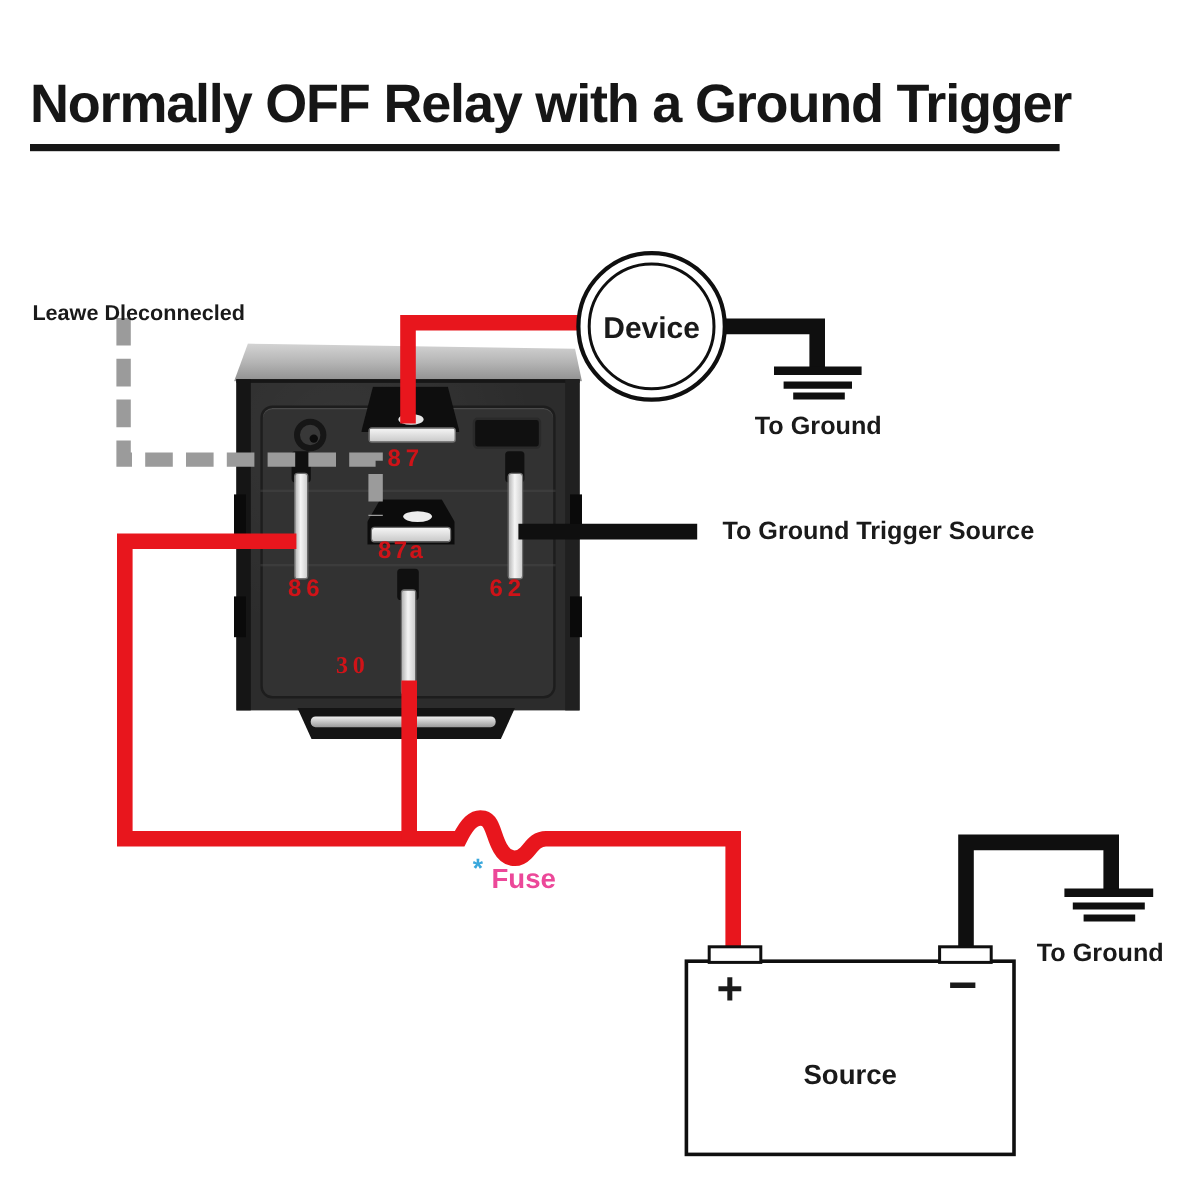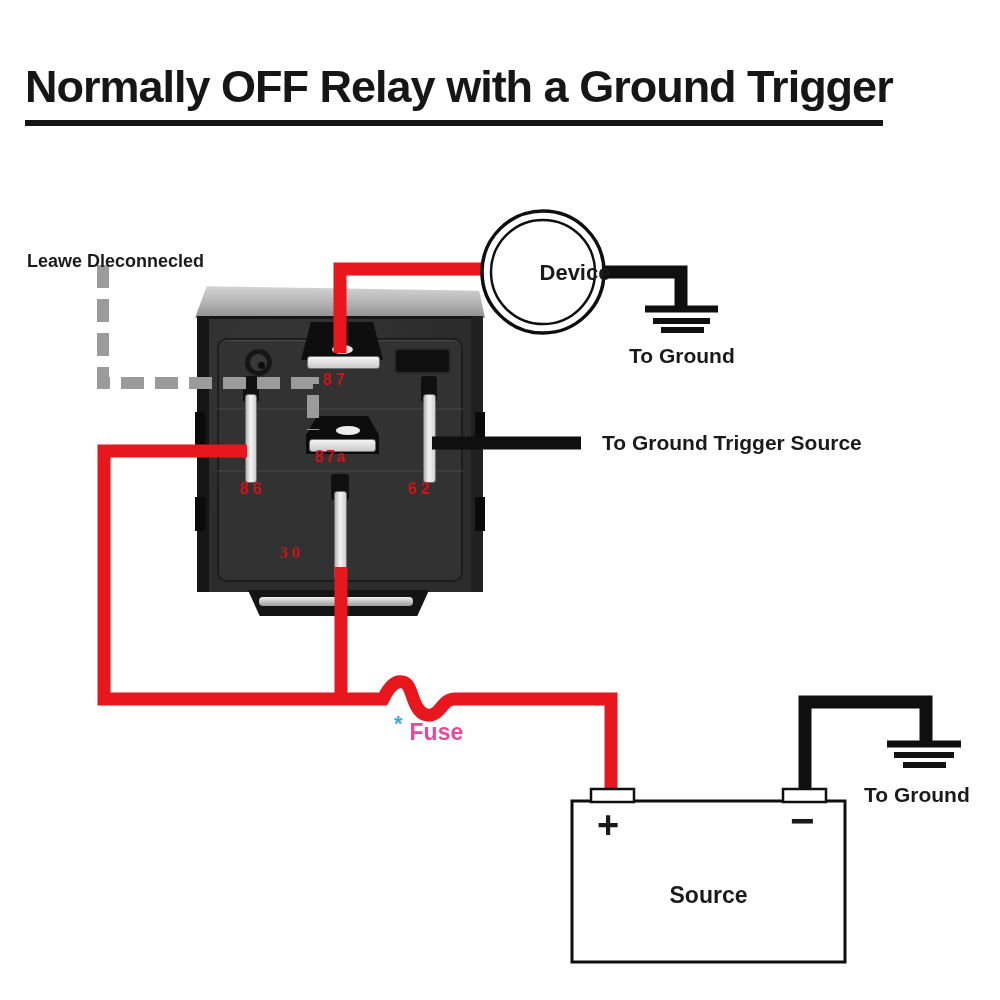--- a/index.html
+++ b/index.html
@@ -5,21 +5,21 @@
   html,body{margin:0;padding:0;background:#fff;}
   .canvas{position:relative;width:1000px;height:1000px;background:#fff;overflow:hidden;
           font-family:"Liberation Sans", sans-serif;color:#1a1a1a;margin-top:39px;}
   
   .page-title{position:absolute;left:25px;top:22px;margin:0;font-size:45px;font-weight:bold;
               letter-spacing:-1px;color:#161616;white-space:nowrap;}
   .title-underline{position:absolute;left:25px;top:81px;width:858px;height:6px;background:#161616;}
   
   .label{position:absolute;font-weight:bold;white-space:nowrap;z-index:3;}
   .lbl-leave{left:27px;top:212px;font-size:18px;}
-  .lbl-device{left:481px;top:221px;width:124px;text-align:center;font-size:22px;padding-left:32px;}
+  .lbl-device{left:481px;top:221px;width:124px;text-align:center;font-size:25px;}
   .lbl-ground-top{left:629px;top:305px;font-size:21px;}
   .lbl-trigger{left:602px;top:392px;font-size:21px;}
   .lbl-fuse{left:394px;top:674px;font-size:23px;display:flex;align-items:flex-start;}
   .lbl-fuse .asterisk{color:var(--asterisk-blue,#3aa8dc);font-size:22px;line-height:1;}
   .lbl-fuse .fuse-word{margin-left:7px;margin-top:6px;color:#ec4899;}
   .lbl-plus{left:597px;top:765px;font-size:38px;}
   .lbl-minus{left:790px;top:758px;font-size:42px;}
   .lbl-battery{left:572px;top:843px;width:273px;text-align:center;font-size:23px;}
   .lbl-ground-bottom{left:864px;top:744px;font-size:21px;}
   
@@ -64,21 +64,21 @@
       clip-path:polygon(15% 0,85% 0,100% 50%,100% 100%,0 100%,0 50%);}
   .pin87a-hole{left:141px;top:144px;width:24px;height:9px;background:#ededed;border-radius:50%;}
   .pin87a-blade{left:114px;top:157px;width:67px;height:13px;}
   .pin-slot{background:#101010;border-radius:3px;}
   .slot86{left:48px;top:94px;width:16px;height:26px;}
   .slot85{left:226px;top:94px;width:16px;height:26px;}
   .slot30{left:136px;top:192px;width:18px;height:26px;}
   .pin86-blade{left:50px;top:112px;width:12px;height:89px;}
   .pin85-blade{left:228px;top:112px;width:13px;height:89px;}
   .pin30-blade{left:139px;top:209px;width:13px;height:88px;}
-  .pin-label{font-weight:bold;font-size:16px;color:var(--pin-label-red,#cf1318);
+  .pin-label{font-weight:bold;font-size:20px;color:var(--pin-label-red,#cf1318);
       letter-spacing:4px;white-space:nowrap;}
   .lbl87{left:128px;top:89px;}
   .lbl87a{left:120px;top:166px;letter-spacing:2px;}
   .lbl86{left:45px;top:198px;}
   .lbl85{left:213px;top:198px;}
   .lbl30{left:85px;top:262px;font-family:Liberation Serif, serif;}
   .pedestal{left:45px;top:308px;width:197px;height:26px;background:#141414;
       clip-path:polygon(4% 0,96% 0,90% 100%,10% 100%);}
   .pedestal-strip{left:64px;top:315px;width:154px;height:9px;border-radius:4px;
       background:linear-gradient(180deg,#f0f0f0,#9a9a9a);}

